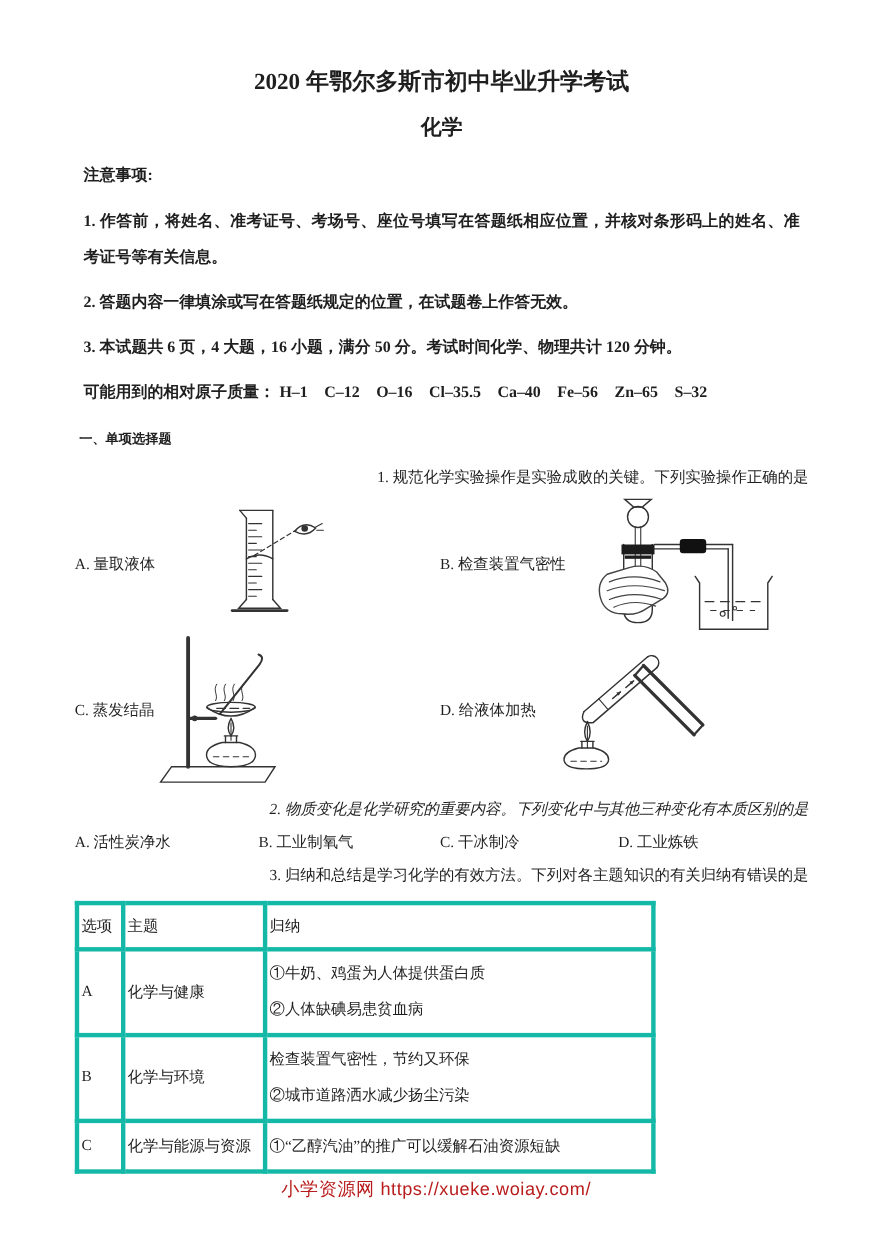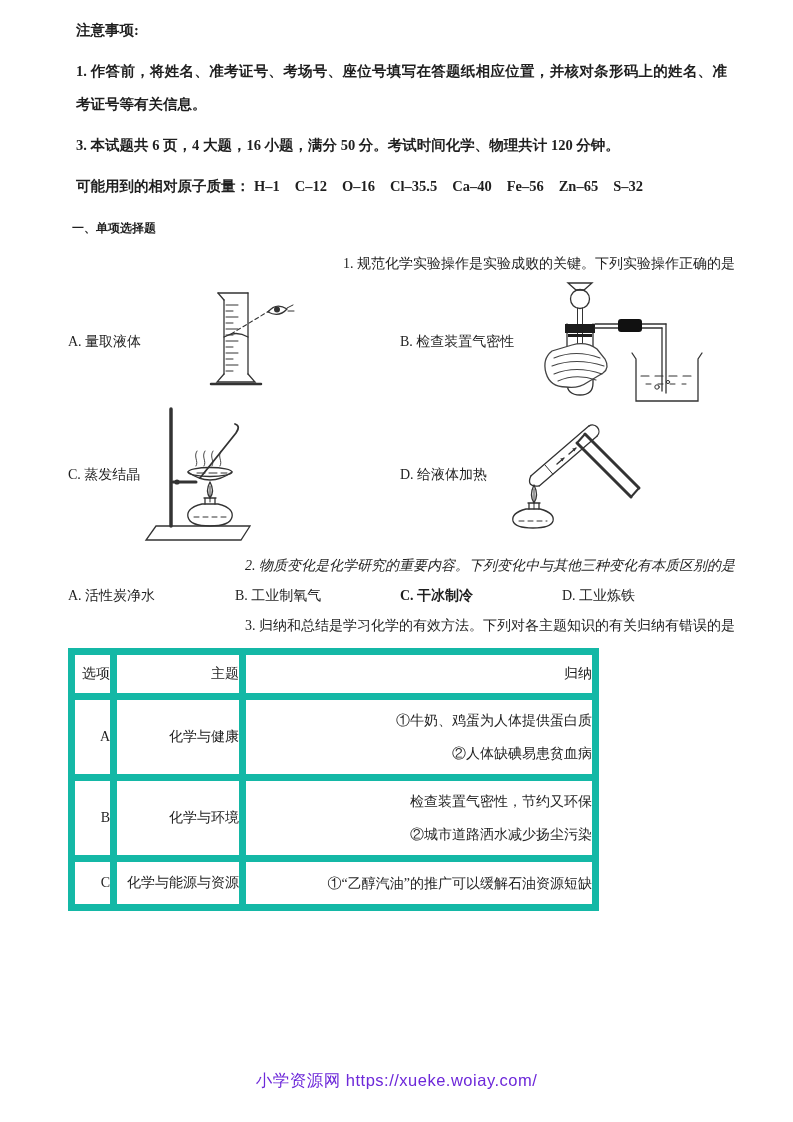--- a/index.html
+++ b/index.html
@@ -37,57 +37,59 @@
   .fig-row-1 { height:126px; }
   .fig-row-2 { height:140px; }
   .fig-cell { display:flex; align-items:center; }
   .fig-cell-left { width:332px; flex:0 0 332px; }
   .fig-cell-right { flex:1; }
   .fig-label { font-size:14px; white-space:nowrap; margin-right:4px; }
   svg { display:block; }
   .q2-options { display:flex; font-size:14px; line-height:30px; }
   .q2-options .opt0 { width:167px; }
   .q2-options .opt1 { width:165px; }
-  .q2-options .opt2 { width:162px;font-weight:bold; }
+  .q2-options .opt2 { width:162px; }
   .summary-table {
     border-collapse:collapse; table-layout:fixed;
     width:526px; margin-top:7px;
     font-size:14px;
   }
   .summary-table td {
-    border:7px solid #14b8a6;
+    border:4px solid #14b8a6;
     padding:0 0 0 2px;
     vertical-align:middle;
-    text-align:right;
   }
   .summary-table .col-opt { width:42px; }
   .summary-table .col-topic { width:129px; }
   .summary-table .col-sum { width:353px; }
   .summary-table tr.hdr td { height:38px; }
   .summary-table tr.row-2lines td { height:74px; }
   .summary-table tr.row-1line td { height:42px; }
   .sum-line { line-height:33px; }
   .footer-watermark {
     position:absolute; left:0; right:0; bottom:30px;
     text-align:center;
     font-family:"Liberation Sans","DejaVu Sans",sans-serif;
     font-size:16.5px; letter-spacing:0.5px;
-    color:#6d28d9;
+    color:#b91c1c;
   }
   .lineart { stroke:#333; fill:none; stroke-width:1.3; stroke-linecap:round; }
 </style>
 </head>
 <body>
 
 <div class="page">
 
+  <h1 class="exam-title">2020 年鄂尔多斯市初中毕业升学考试</h1>
+  <h2 class="exam-subject">化学</h2>
 
   <div class="notes">
     <p class="notes-heading">注意事项:</p>
     <p>1. 作答前，将姓名、准考证号、考场号、座位号填写在答题纸相应位置，并核对条形码上的姓名、准考证号等有关信息。</p>
+    <p>2. 答题内容一律填涂或写在答题纸规定的位置，在试题卷上作答无效。</p>
     <p>3. 本试题共 6 页，4 大题，16 小题，满分 50 分。考试时间化学、物理共计 120 分钟。</p>
     <p class="atomic"><span class="am-label">可能用到的相对原子质量：</span><span class="am-val">H–1</span><span class="am-val">C–12</span><span class="am-val">O–16</span><span class="am-val">Cl–35.5</span><span class="am-val">Ca–40</span><span class="am-val">Fe–56</span><span class="am-val">Zn–65</span><span class="am-val">S–32</span></p>
   </div>
 
   <p class="section-heading">一、单项选择题</p>
 
   <p class="question">1. 规范化学实验操作是实验成败的关键。下列实验操作正确的是</p>
 
   <div class="fig-row fig-row-1">
     <div class="fig-cell fig-cell-left">

